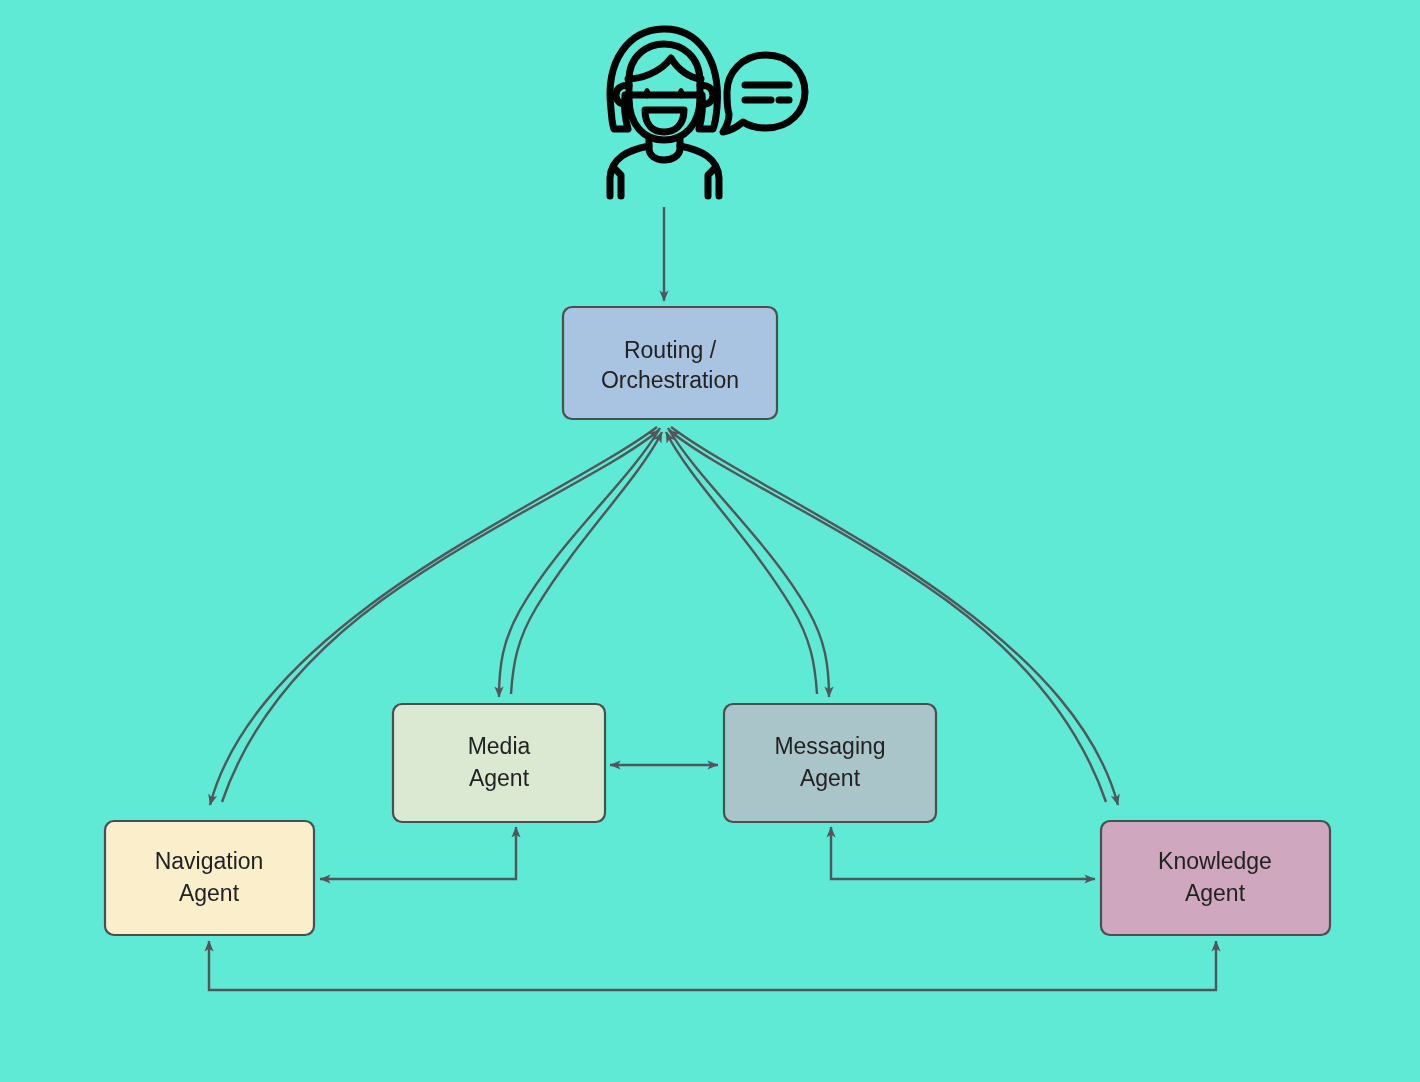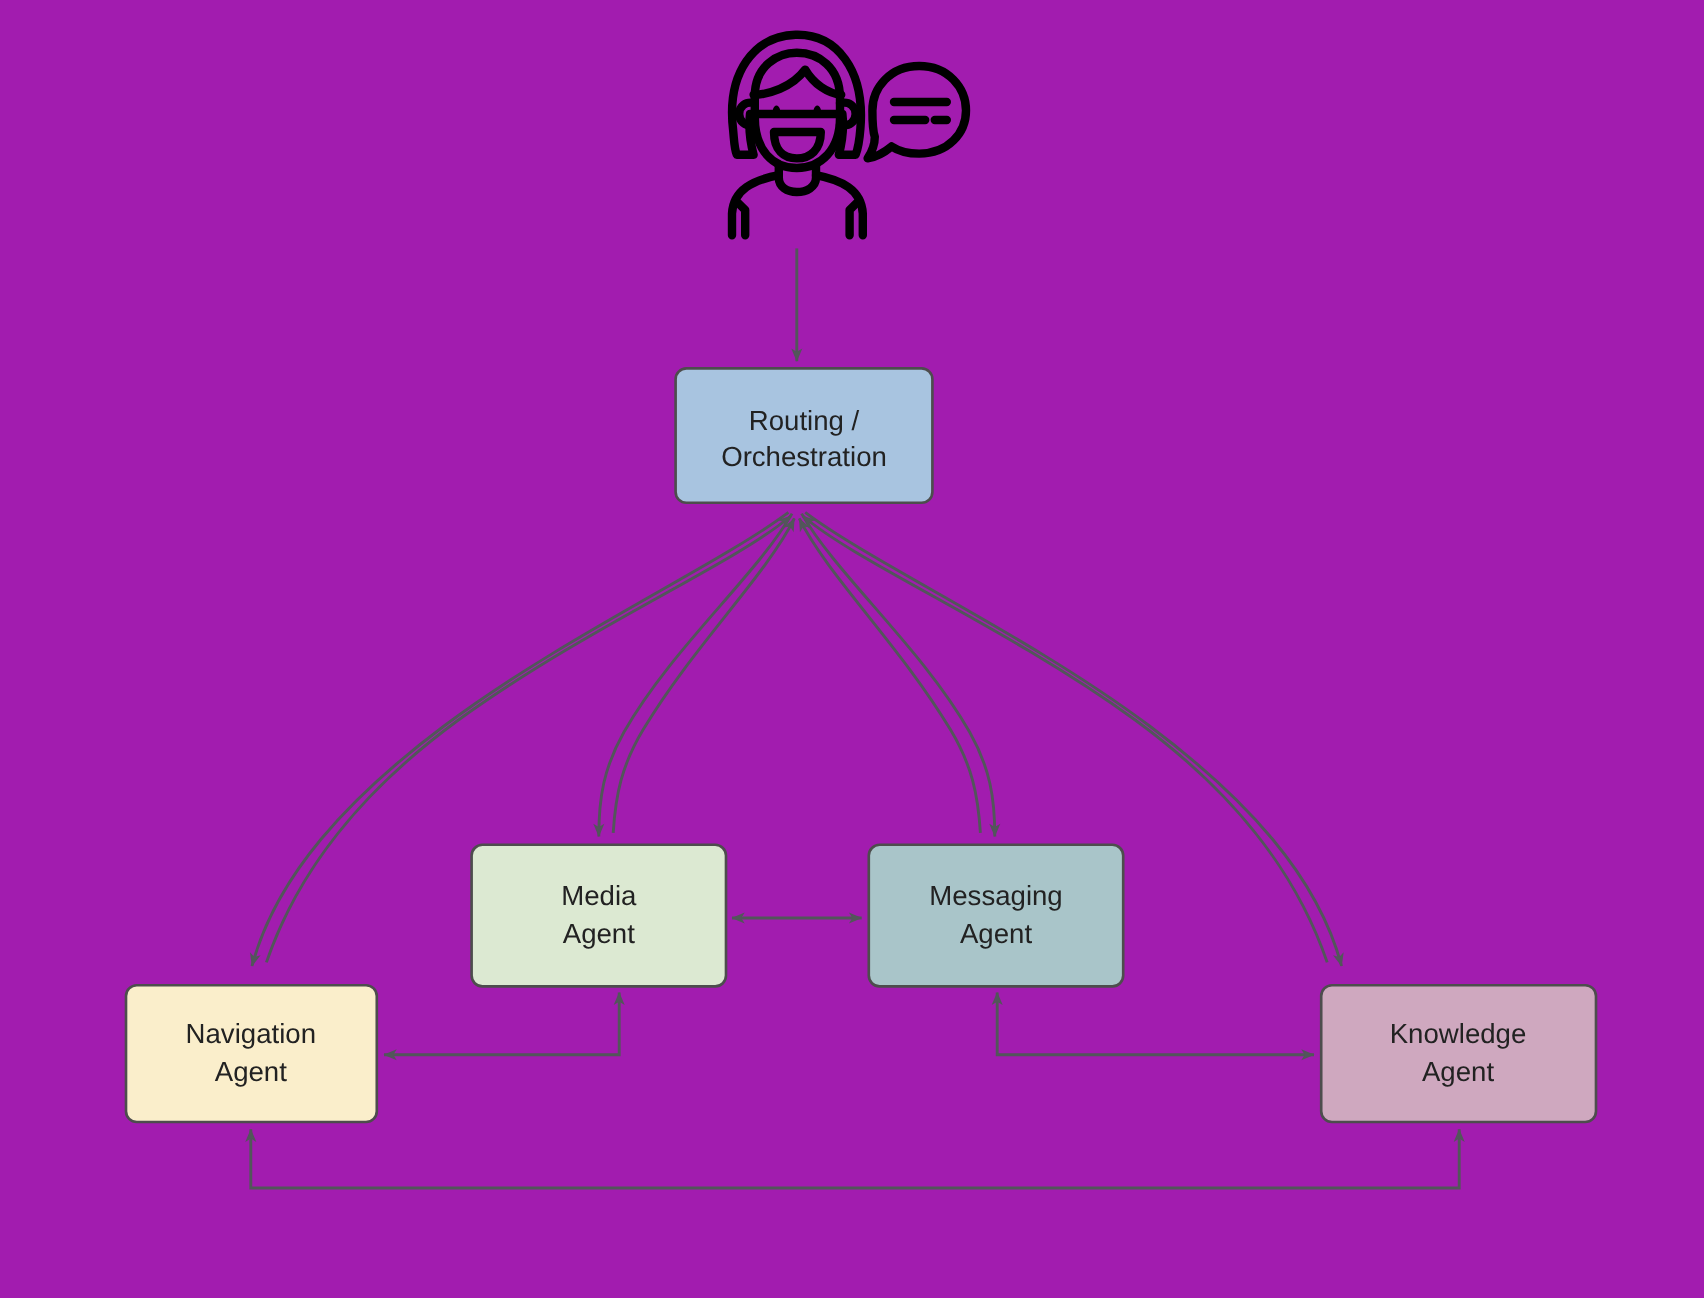--- a/index.html
+++ b/index.html
@@ -7,21 +7,21 @@
     padding: 0;
     background: #ffffff;
   }
   body {
     font-family: "Liberation Sans", sans-serif;
   }
   #canvas {
     position: relative;
     width: 1420px;
     height: 1082px;
-    background: #a21caf;
+    background: #5eead4;
     overflow: hidden;
   }
   #diagram-svg {
     position: absolute;
     left: 0;
     top: 0;
     width: 1420px;
     height: 1082px;
   }
   .node-label {

